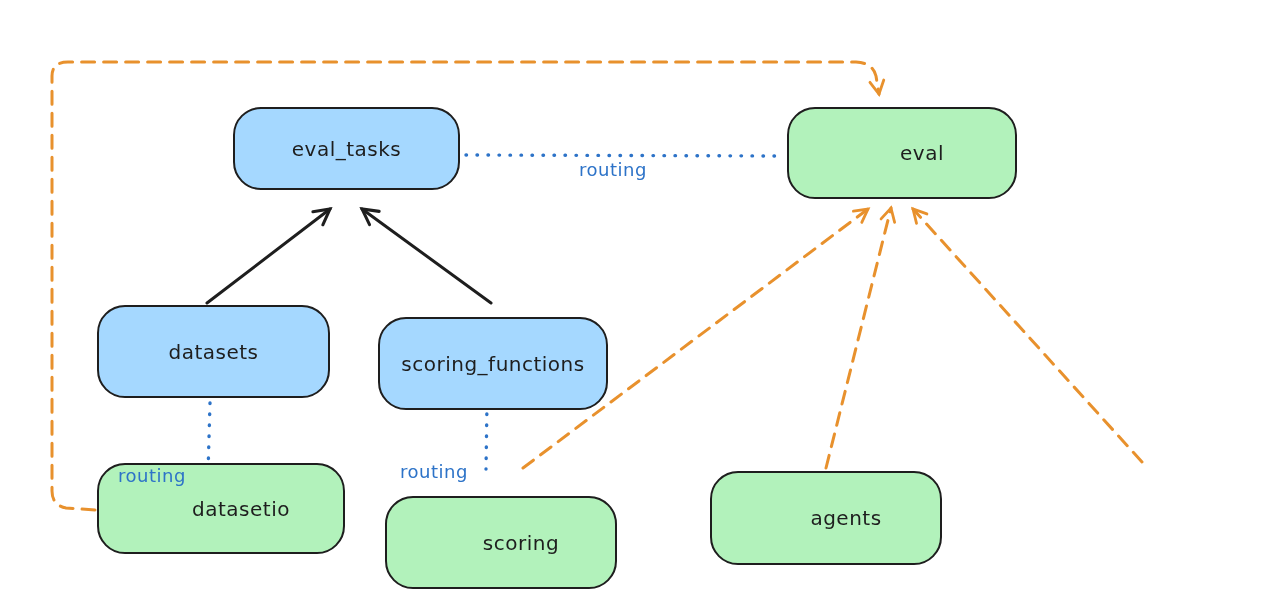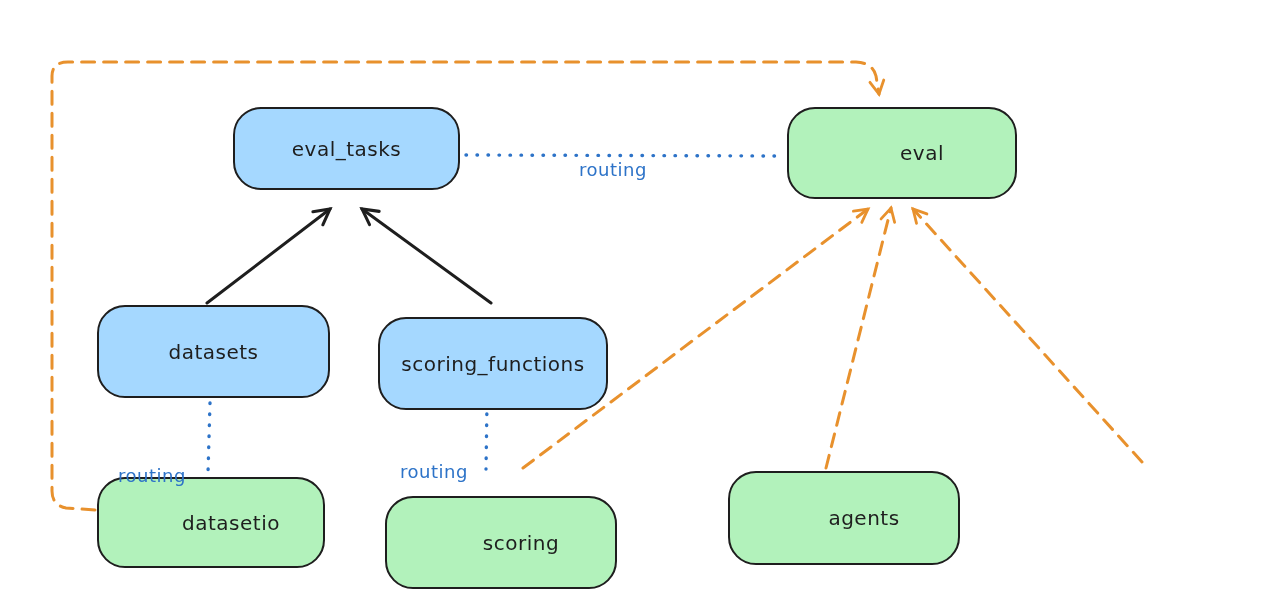--- a/index.html
+++ b/index.html
@@ -104,29 +104,29 @@
   </div>
 
   <div class="node api" style="left:97px; top:305px; width:233px; height:93px;">
     <span>datasets</span>
   </div>
 
   <div class="node api" style="left:378px; top:305px; width:230px; height:93px;margin-top:12px;">
     <span>scoring_functions</span>
   </div>
 
-  <div class="node provider" style="left:97px; top:477px; width:228px; height:91px;">
+  <div class="node provider" style="left:97px; top:463px; width:248px; height:91px;">
     <span>datasetio</span>
   </div>
 
   <div class="node provider" style="left:385px; top:496px; width:232px; height:93px;">
     <span>scoring</span>
   </div>
 
-  <div class="node provider" style="left:710px; top:471px; width:232px; height:94px;margin-left:18px;">
+  <div class="node provider" style="left:710px; top:471px; width:232px; height:94px;">
     <span>agents</span>
   </div>
 
 
   <span class="edge-label" style="left:579px; top:118px;">routing</span>
   <span class="edge-label" style="left:118px; top:424px;">routing</span>
   <span class="edge-label" style="left:400px; top:420px;">routing</span>
 
 </div>
 

